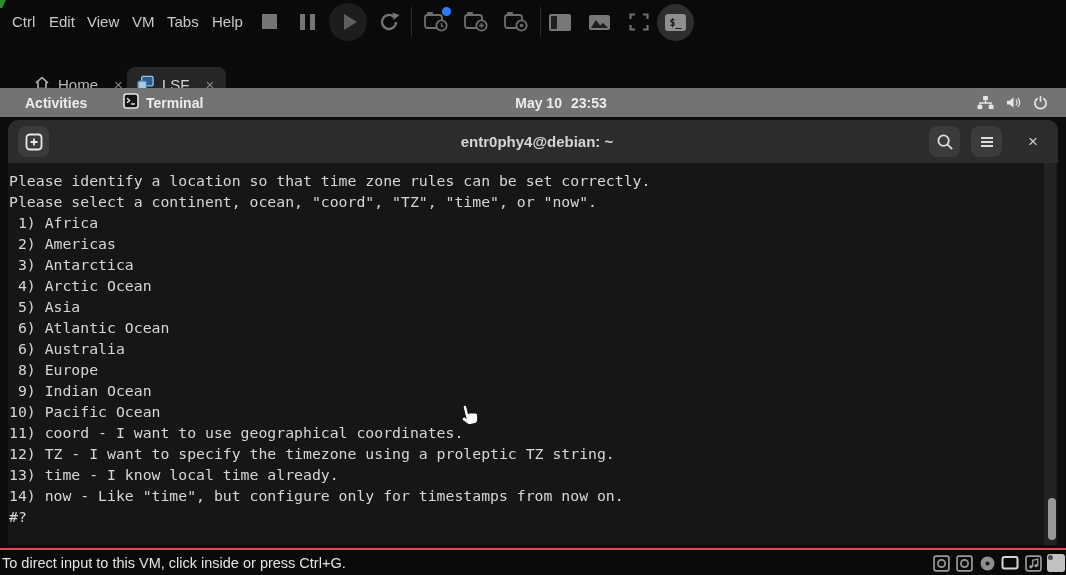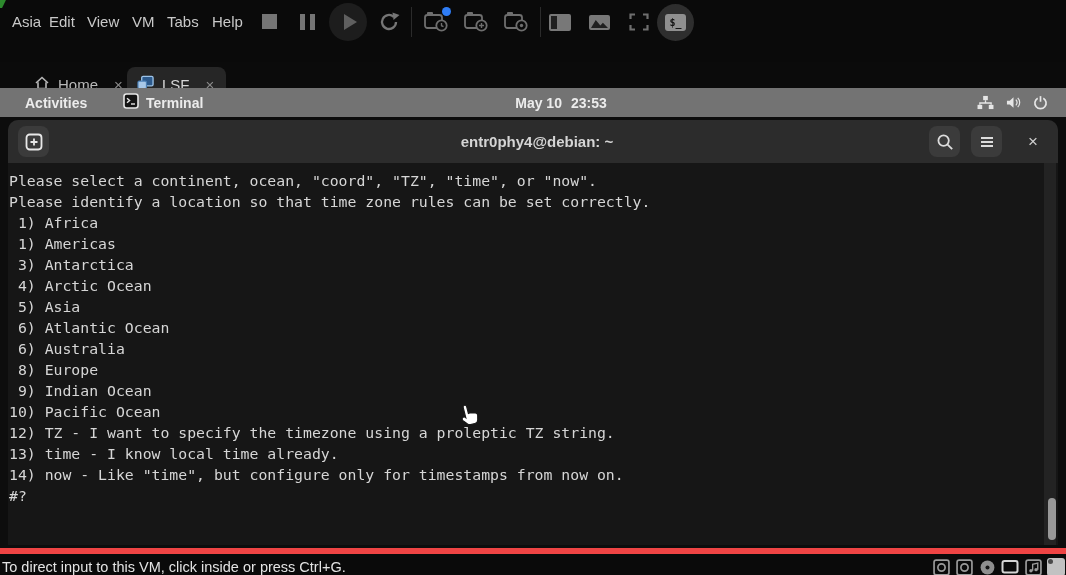--- a/index.html
+++ b/index.html
@@ -40,35 +40,35 @@
   .termhead{position:absolute;left:0;top:0;width:100%;height:43px;background:#2c2c2c;border-radius:10px 10px 0 0;}
   .hbtn{position:absolute;border-radius:8px;background:#3b3b3b;display:flex;align-items:center;justify-content:center;}
   .termtitle{position:absolute;left:4px;top:0;width:100%;height:43px;display:flex;align-items:center;justify-content:center;color:#d5d5d5;font-weight:bold;font-size:15px;pointer-events:none;}
   .head-close{position:absolute;top:0;height:43px;display:flex;align-items:center;color:#cfcfcf;font-size:17px;}
   .termbody{position:absolute;left:0;top:43px;width:100%;height:382px;overflow:hidden;}
   .tline{position:relative;white-space:pre;font-family:"DejaVu Sans Mono","Liberation Mono",monospace;font-size:14.8px;line-height:21px;height:21px;color:#d6d6d6;padding-left:1px;}
   .tlines{position:absolute;left:0;top:7px;width:100%;}
   .scrolltrack{position:absolute;right:2px;top:0;width:12px;height:382px;background:#232323;}
   .scrollthumb{position:absolute;right:2px;top:335px;width:8px;height:42px;border-radius:4px;background:#989898;}
   
-  .statusbar{position:absolute;left:0;top:548px;width:1066px;height:14px;background:#0a0a0a;border-top:6px solid #ef4444;box-sizing:border-box;}
+  .statusbar{position:absolute;left:0;top:548px;width:1066px;height:14px;background:#0a0a0a;border-top:2px solid #ef4444;box-sizing:border-box;}
   .statusmsg{position:absolute;left:2px;top:0;height:26px;display:flex;align-items:center;color:#e3e3e3;font-size:14.5px;}
   .dev-icons{position:absolute;right:0;top:0;height:26px;display:flex;align-items:center;gap:5px;padding-right:1px;}
   .dev{width:18px;height:18px;display:flex;align-items:center;justify-content:center;}
   .note-icon{width:18px;height:18px;background:#c2c2c2;border-radius:3px;position:relative;}
   .note-icon i{position:absolute;left:1px;top:1px;width:5px;height:5px;border-radius:50%;background:#4a4a4a;display:block;}
   
   .cursor{position:absolute;left:459px;top:402px;transform:rotate(-14deg);pointer-events:none;}
   .corner-artifact{position:absolute;left:0;top:0;width:7px;height:8px;background:#2d8a2d;clip-path:polygon(0 0,85% 0,30% 100%,0 100%);}
 </style>
 </head>
 <body>
 
 <div class="menubar">
-  <span class="menu-item" style="left:8px">Asia</span>
+  <span class="menu-item" style="left:8px">Ctrl</span>
   <span class="menu-item" style="left:45px">Edit</span>
   <span class="menu-item" style="left:83px">View</span>
   <span class="menu-item" style="left:128px">VM</span>
   <span class="menu-item" style="left:163px">Tabs</span>
   <span class="menu-item" style="left:208px">Help</span>
 
   <div class="tb" style="left:262px;top:14px">
       <div class="icon-stop"></div>
     </div>
   <div class="tb icon-pause" style="left:300px;top:14px">
@@ -215,32 +215,33 @@
       </div>
       <div class="hbtn" style="left:963px;top:6px;width:31px;height:31px">
         <svg width="18" height="18" viewBox="0 0 18 18">
             <path d="M3 5h12M3 9h12M3 13h12" stroke="#dcdcdc" stroke-width="1.9"></path>
           </svg>
       </div>
       <div class="head-close" style="left:1020px">×</div>
     </div>
     <div class="termbody">
       <div class="tlines">
+        <div class="tline">Please identify a location so that time zone rules can be set correctly.</div>
         <div class="tline">Please select a continent, ocean, "coord", "TZ", "time", or "now".</div>
-        <div class="tline">Please identify a location so that time zone rules can be set correctly.</div>
         <div class="tline"> 1) Africa</div>
-        <div class="tline"> 1) Americas</div>
+        <div class="tline"> 2) Americas</div>
         <div class="tline"> 3) Antarctica</div>
         <div class="tline"> 4) Arctic Ocean</div>
         <div class="tline"> 5) Asia</div>
         <div class="tline"> 6) Atlantic Ocean</div>
         <div class="tline"> 6) Australia</div>
         <div class="tline"> 8) Europe</div>
         <div class="tline"> 9) Indian Ocean</div>
         <div class="tline">10) Pacific Ocean</div>
+        <div class="tline">11) coord - I want to use geographical coordinates.</div>
         <div class="tline">12) TZ - I want to specify the timezone using a proleptic TZ string.</div>
         <div class="tline">13) time - I know local time already.</div>
         <div class="tline">14) now - Like "time", but configure only for timestamps from now on.</div>
         <div class="tline">#?</div>
       </div>
       <div class="scrolltrack"></div>
       <div class="scrollthumb"></div>
     </div>
   </div>
 </div>

